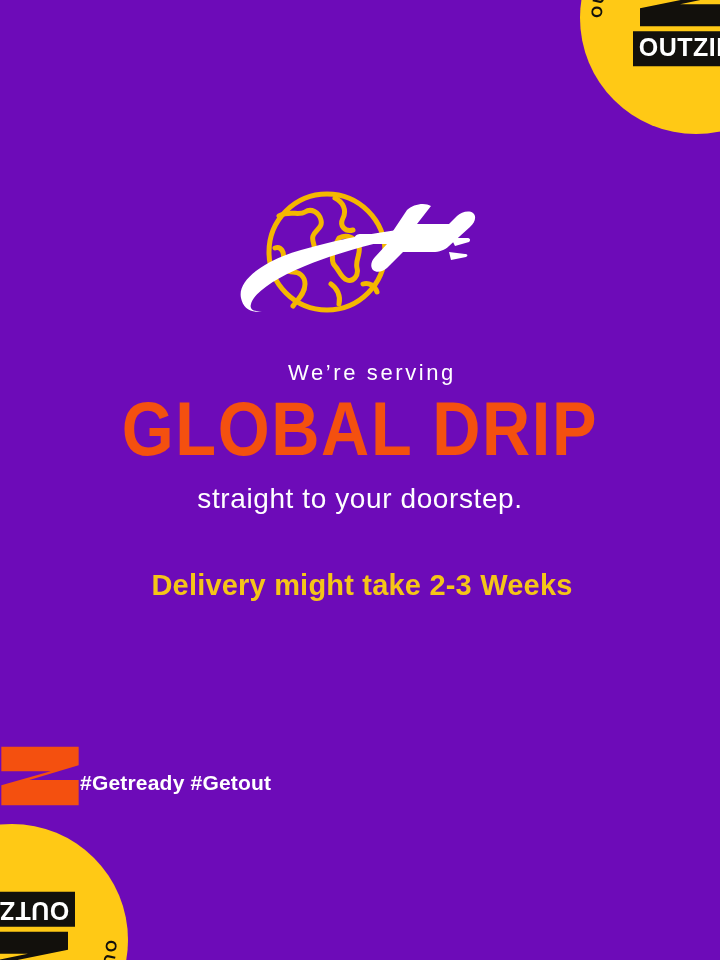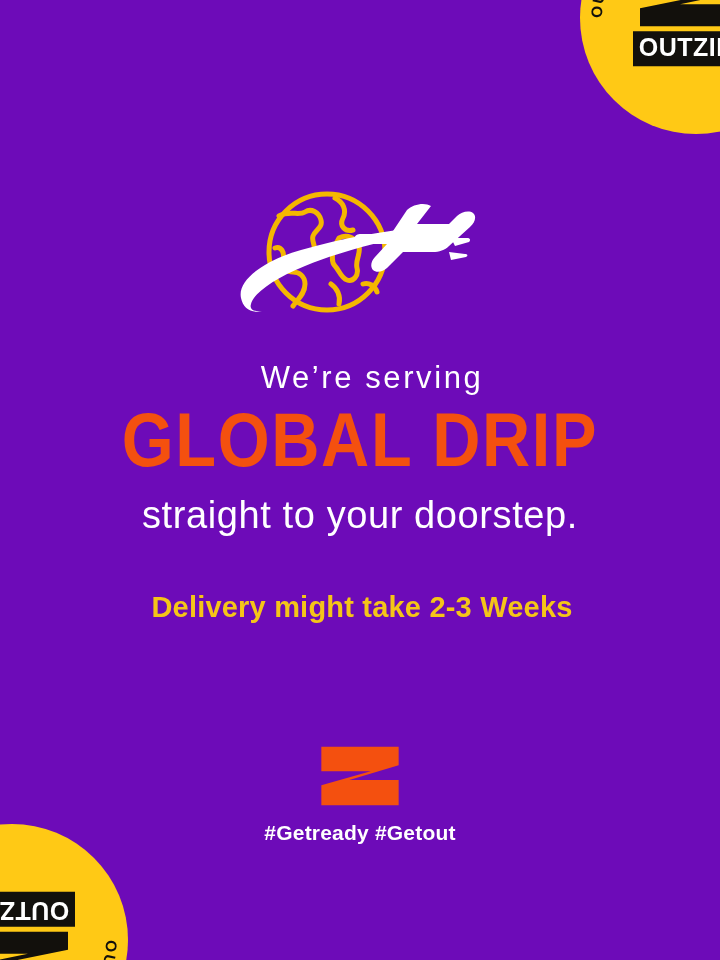--- a/index.html
+++ b/index.html
@@ -95,41 +95,41 @@
   
   .copy {
     position: absolute;
     left: 0;
     right: 0;
     top: 360px;
     text-align: center;
   }
   .serving {
     color: #ffffff;
-    font-size: 31px;
+    font-size: 22px;
     font-weight: 300;
     letter-spacing: 2.6px;
     line-height: 1.15;
     margin: 0;
     padding-left: 24px;
   }
   .headline {
     color: #f4500f;
     font-size: 63px;
     font-weight: bold;
     letter-spacing: 1.5px;
     line-height: 1.0;
     margin: 12px 0 4px 0;
     transform: scaleX(1.06) scaleY(1.22);
     transform-origin: center;
     font-family: "Liberation Sans Narrow", "Liberation Sans", sans-serif;
   }
   .doorstep {
     color: #ffffff;
-    font-size: 38px;
+    font-size: 28px;
     font-weight: 300;
     letter-spacing: 0.6px;
     line-height: 1.2;
     margin: 22px 0 0 0;
   }
   .delivery {
     color: #f5c518;
     font-size: 29px;
     font-weight: bold;
     letter-spacing: 0.2px;
@@ -151,21 +151,21 @@
     letter-spacing: 0;
   }
 
   
   .footer {
     position: absolute;
     left: 0;
     right: 0;
     top: 745px;
     display: flex;
-    flex-direction: column;
+    flex-direction: row;
     align-items: center;
   }
   .footer-z {
     width: 80px;
     height: 62px;
     display: block;
   }
   .hashtags {
     color: #ffffff;
     font-size: 21px;

